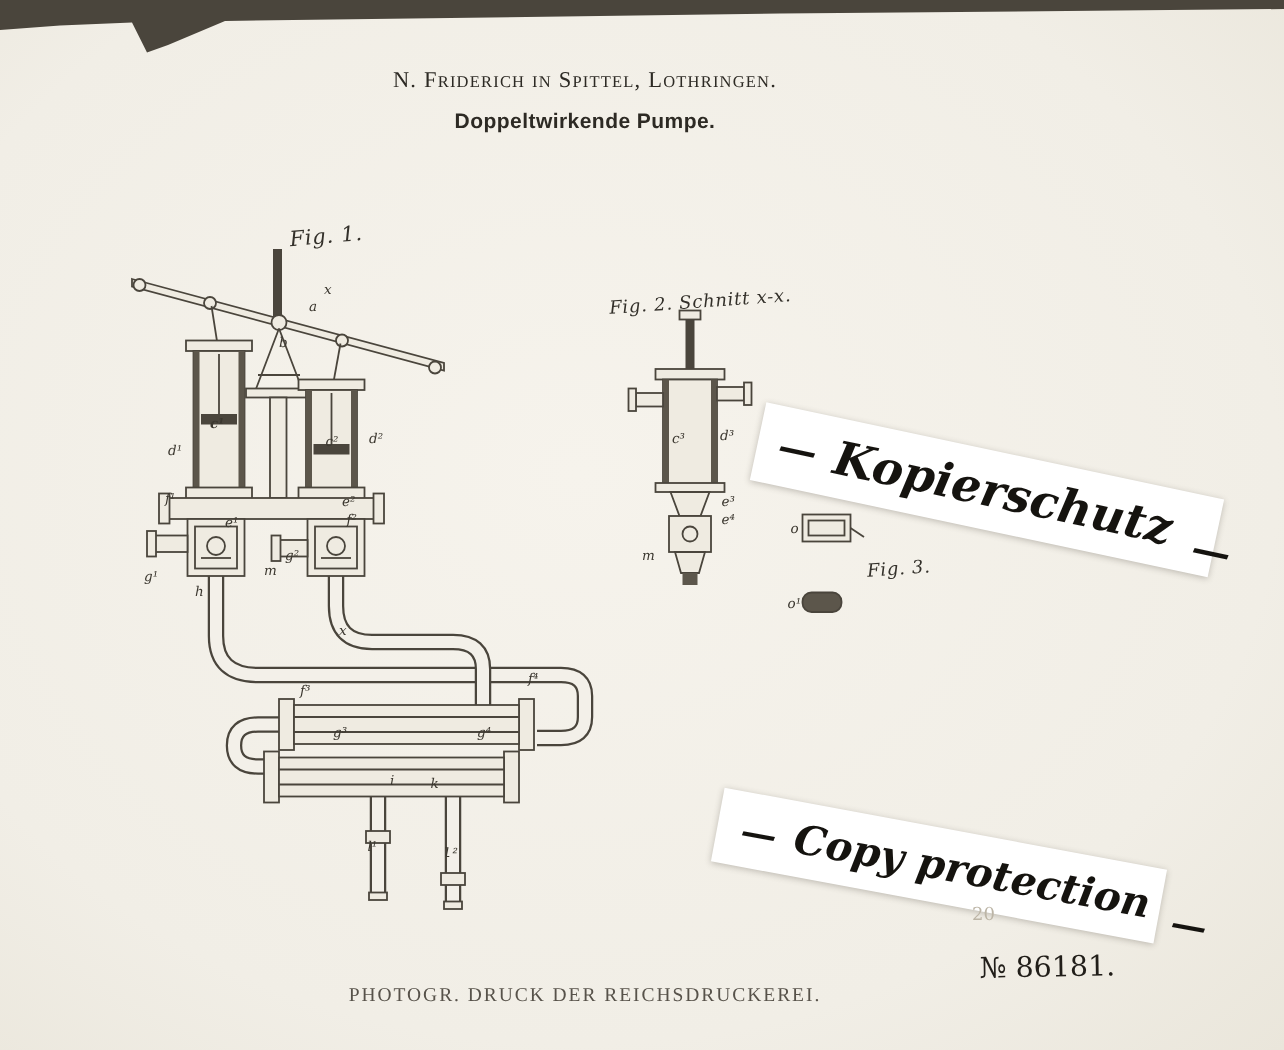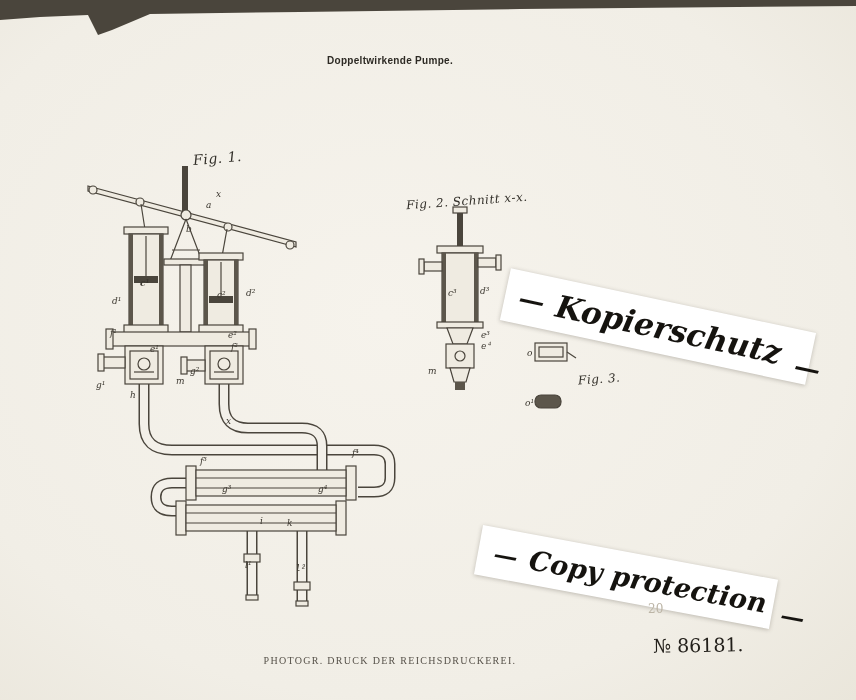--- a/index.html
+++ b/index.html
@@ -4,21 +4,21 @@
 <style>
   html,body{margin:0;padding:0;}
   body{background:#8a8578;font-family:"Liberation Serif",serif;}
   .page{position:relative;width:856px;height:700px;background:#f3f0e9;overflow:hidden;
         background-image:radial-gradient(ellipse at 45% 45%, #f6f3ec 0%, #f1eee6 70%, #eae6db 100%);}
   
   .header{position:absolute;left:0;top:46px;width:780px;text-align:center;}
   .title{font-family:"Liberation Serif",serif;font-variant:small-caps;font-size:15px;
          letter-spacing:.8px;color:#2d2a24;}
   .subtitle{margin-top:9px;font-family:"Liberation Sans",sans-serif;font-weight:bold;
-            font-size:10px;letter-spacing:.3px;color:#2d2a24;}
+            font-size:14px;letter-spacing:.3px;color:#2d2a24;}
   
   svg.sheet{position:absolute;left:0;top:0;pointer-events:none;}
   .ln{fill:none;stroke:#4a453c;stroke-width:1.2;}
   .bd{fill:#efebe1;stroke:#4a453c;stroke-width:1.2;}
   .sld{fill:#4a453c;stroke:none;}
   .wl{fill:#5c564b;stroke:none;}
   .to{fill:none;stroke:#4a453c;stroke-width:11;}
   .ti{fill:none;stroke:#f3f0e9;stroke-width:8;}
   
   .ann-layer{position:absolute;left:0;top:0;width:856px;height:700px;pointer-events:none;}
@@ -33,32 +33,33 @@
   .banner1{left:502px;top:300px;width:312px;height:53px;transform:rotate(12deg);}
   .banner1 .lead{font-size:26px;margin-left:14px;}
   .banner1 .word{font-size:31px;margin-left:12px;}
   .banner1 .trail{font-size:26px;margin-left:16px;position:relative;top:9px;}
   .banner2{left:476px;top:552px;width:300px;height:50px;transform:rotate(10.5deg);}
   .banner2 .lead{font-size:24px;margin-left:16px;}
   .banner2 .word{font-size:27px;margin-left:12px;}
   .banner2 .trail{font-size:24px;margin-left:16px;position:relative;top:8px;}
   
   .printer{position:absolute;left:0;top:655px;width:780px;text-align:center;
-           font-family:"Liberation Serif",serif;font-size:10px;letter-spacing:1.3px;color:#57524a;}
+           font-family:"Liberation Serif",serif;font-size:13px;letter-spacing:1.3px;color:#57524a;}
   .patent-no{position:absolute;left:653px;top:634px;font-family:"DejaVu Serif",serif;
              font-size:19px;color:#211e19;transform:rotate(-1deg);}
   .faint-note{position:absolute;left:648px;top:602px;font-family:"DejaVu Serif",serif;
               font-size:12px;color:#bcb5a6;}
 </style>
 </head>
 <body>
 
 <div class="page">
 
   <div class="header">
+    <div class="title">N. Friderich in Spittel, Lothringen.</div>
     <div class="subtitle">Doppeltwirkende Pumpe.</div>
   </div>
 
   <svg class="sheet" width="856" height="700" viewBox="0 0 856 700">
 
     <g>
       <path class="sld" d="M0,0 H856 V6 L520,9 L300,12 L150,14 L112,30 L98,35 L88,15 L40,17 L0,20 Z" fill="#14120f"></path>
     </g>
 
     <g>
@@ -190,21 +191,21 @@
       <span class="ann" style="left: 352px; top: 448px; text-align: center;">f⁴</span>
       <span class="ann" style="left: 222px; top: 484px;">g³</span>
       <span class="ann" style="left: 318px; top: 484px;">g⁴</span>
       <span class="ann" style="left: 260px; top: 516px;">i</span>
       <span class="ann" style="left: 287px; top: 518px;">k</span>
       <span class="ann" style="left: 245px; top: 560px;">l¹</span>
       <span class="ann" style="left: 295px; top: 564px; font-family: Liberation Mono, monospace;">l²</span>
       <span class="ann" style="left: 448px; top: 288px;">c³</span>
       <span class="ann" style="left: 480px; top: 286px;">d³</span>
       <span class="ann" style="left: 481px; top: 330px;">e³</span>
-      <span class="ann" style="left: 481px; top: 342px; font-family: Liberation Mono, monospace;">e⁴</span>
+      <span class="ann" style="left: 481px; top: 342px;">e⁴</span>
       <span class="ann" style="left: 428px; top: 366px;">m</span>
       <span class="ann" style="left: 527px; top: 348px;">o</span>
       <span class="ann" style="left: 525px; top: 398px;">o¹</span>
     </div>
 
   <div class="banner banner1">
     <span class="bt lead">—</span>
     <span class="bt word">Kopierschutz</span>
     <span class="bt trail">—</span>
   </div>

